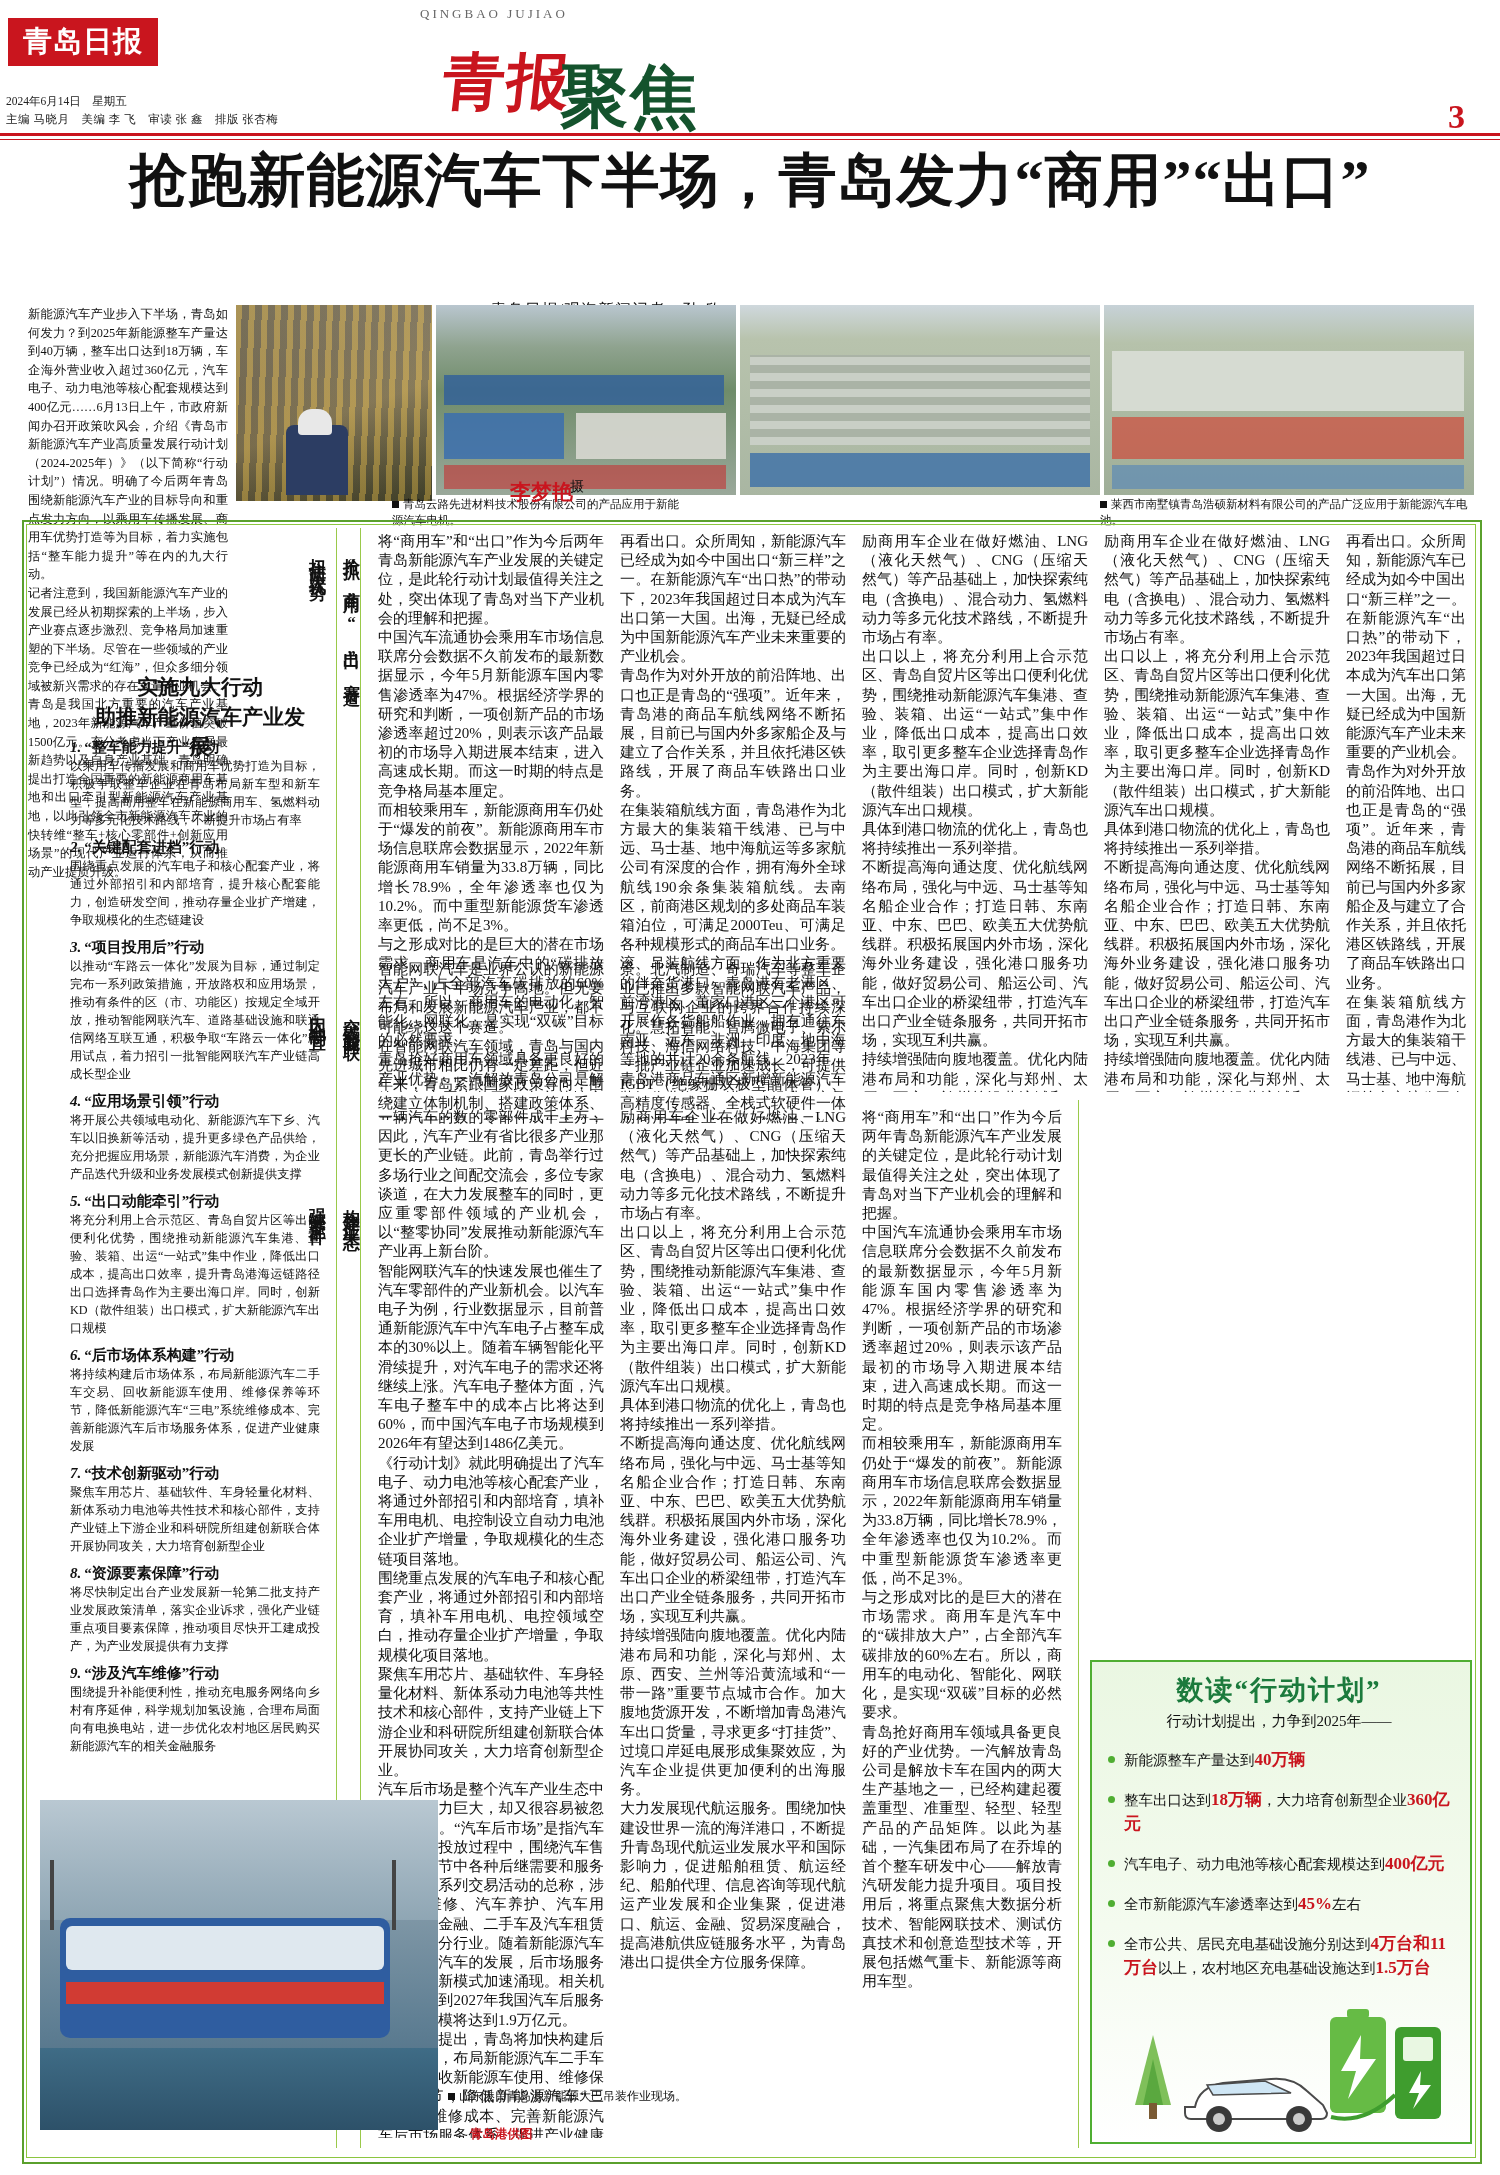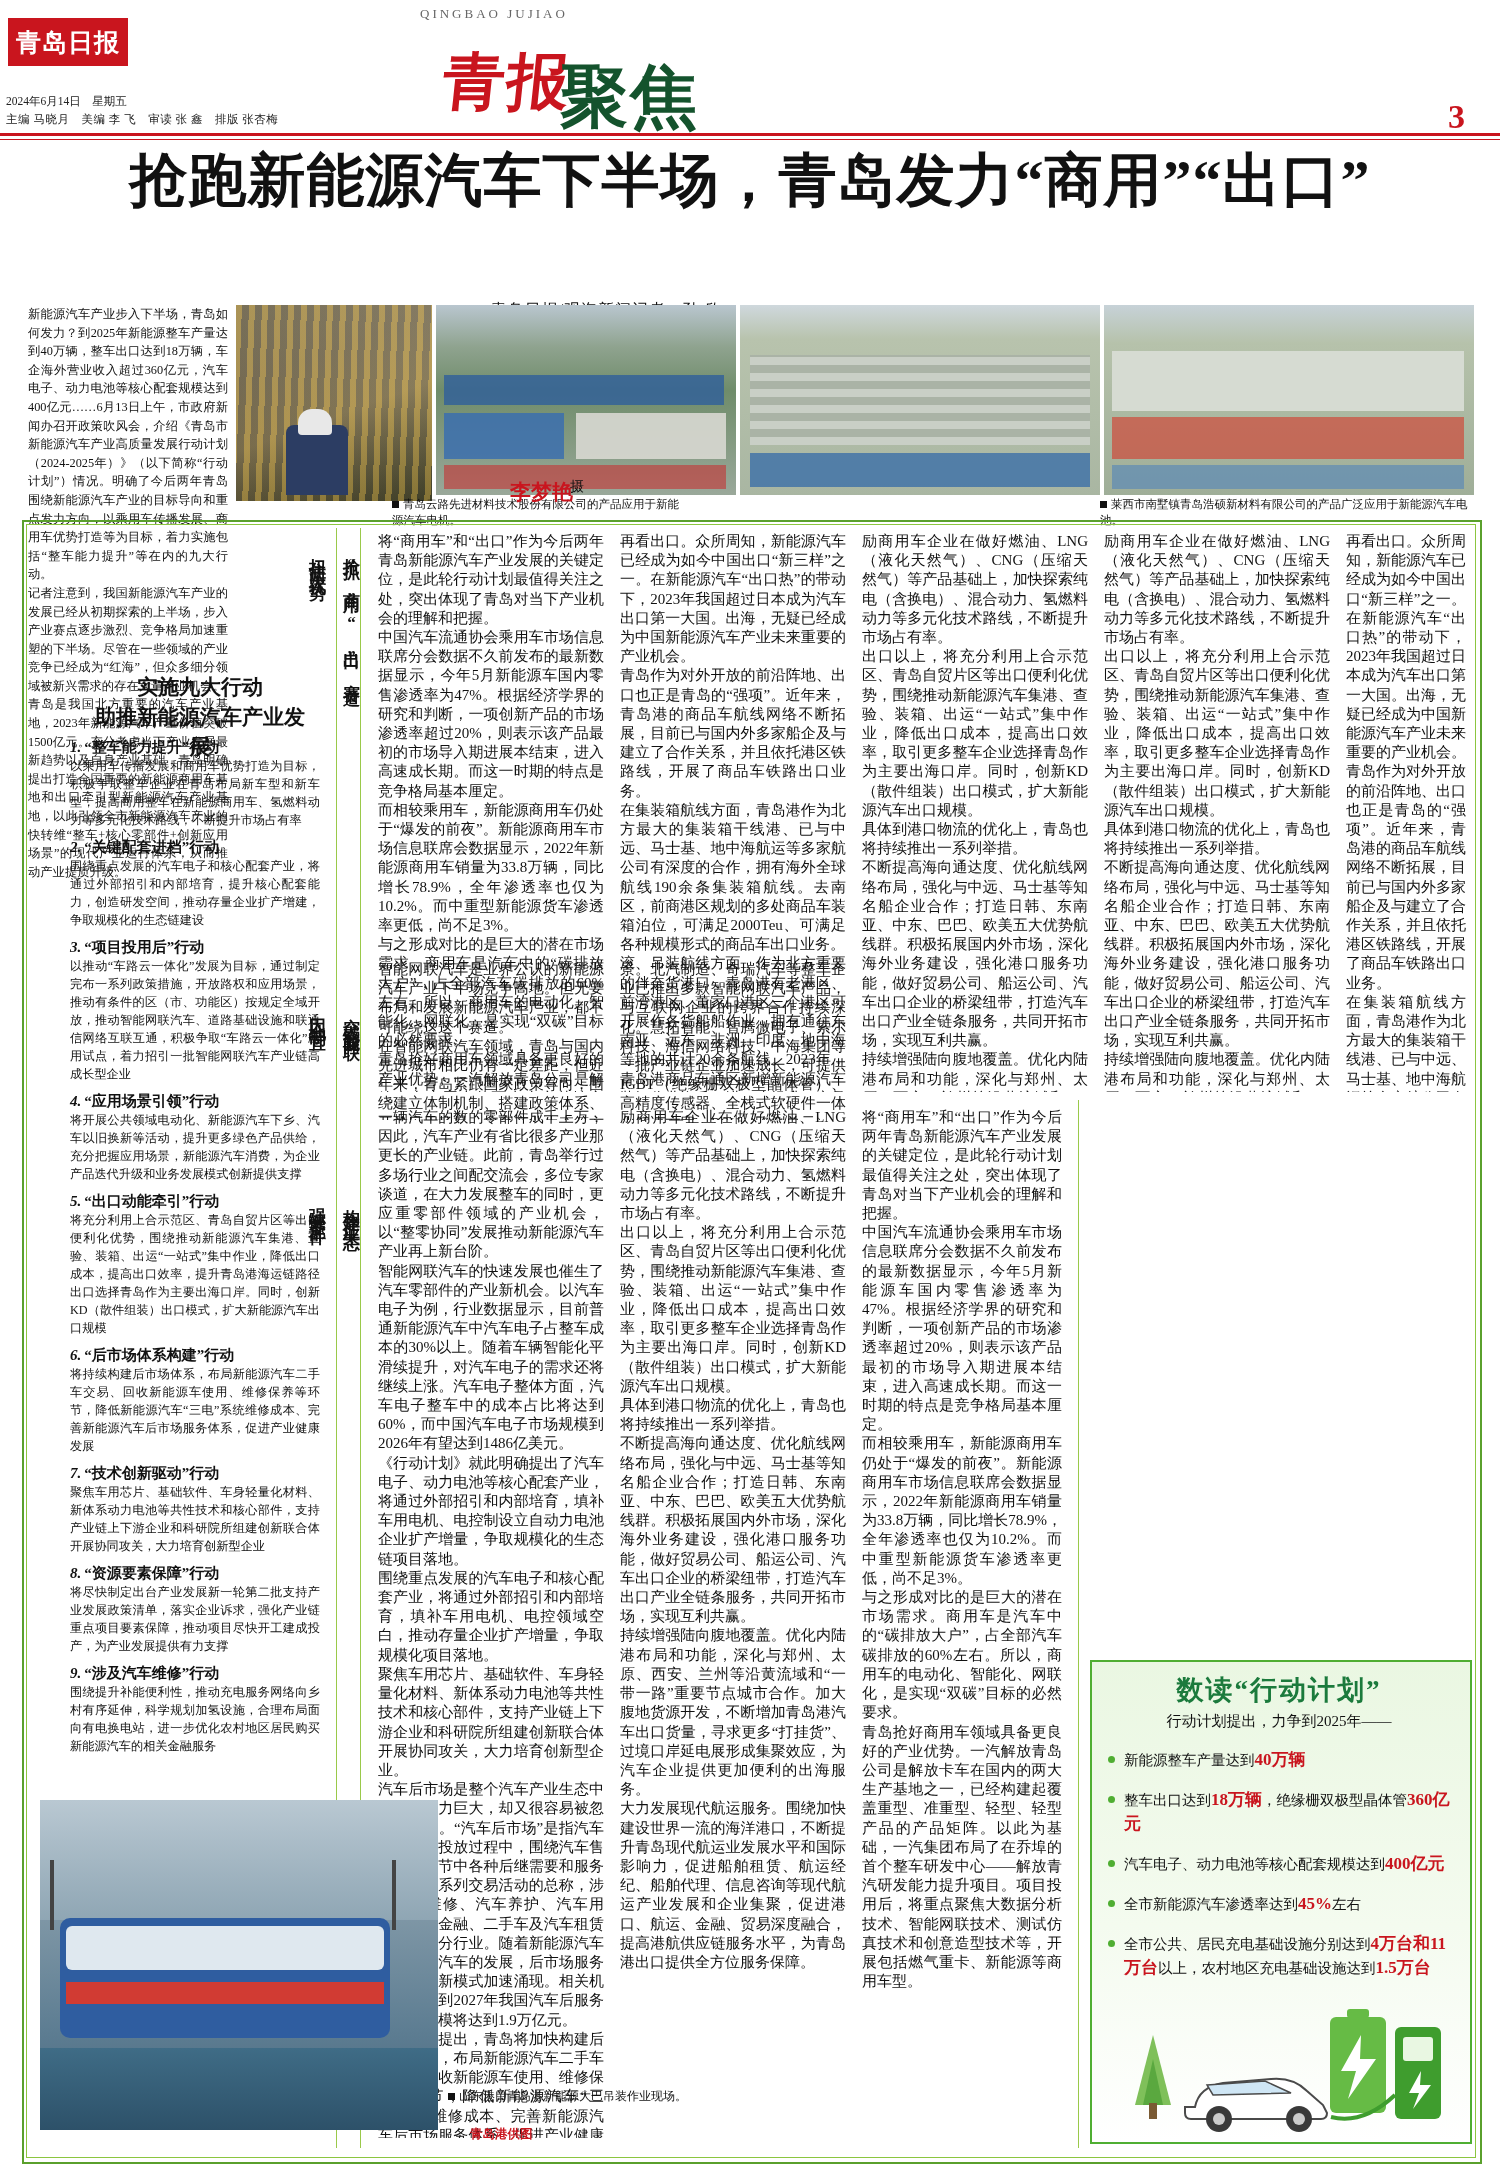--- a/index.html
+++ b/index.html
@@ -8,22 +8,22 @@
     background:#ffffff;
     font-family:"Liberation Serif", serif;
     color:#111;
     overflow:hidden;
     position:relative;
   }
   .page{position:relative;width:1500px;height:2175px;}
 
   
   .masthead{position:absolute;left:0;top:0;width:1500px;height:185px;}
-  .logo-box{position:absolute;left:8px;top:18px;width:120px;height:48px;background:#c9151e;color:#fff;
-    font-family:"Liberation Serif",serif;font-weight:bold;font-size:25px;letter-spacing:1px;
+  .logo-box{position:absolute;left:8px;top:18px;width:150px;height:48px;background:#c9151e;color:#fff;
+    font-family:"Liberation Serif",serif;font-weight:bold;font-size:29px;letter-spacing:1px;
     display:flex;align-items:center;justify-content:center;}
   .pubinfo{position:absolute;left:6px;top:92px;font-size:11.5px;color:#222;line-height:18px;}
   .pubinfo .line2{letter-spacing:0.5px;}
   .top-center{position:absolute;left:420px;top:6px;font-size:13px;letter-spacing:3px;color:#666;}
   .zhengbao{position:absolute;left:443px;top:40px;font-size:62px;font-weight:bold;color:#c9151e;
     letter-spacing:2px;font-family:"Liberation Serif",serif;transform:skewX(-6deg);}
   .jujiao{position:absolute;left:560px;top:52px;font-size:68px;font-weight:bold;color:#14532d;letter-spacing:2px;}
   .pagenum{position:absolute;left:1448px;top:98px;font-size:34px;font-weight:bold;color:#c9151e;}
   .mast-rule{position:absolute;left:0;top:133px;width:1500px;height:3px;background:#c9151e;}
   .mast-rule2{position:absolute;left:0;top:139px;width:1500px;height:1px;background:#c9151e;}
@@ -271,21 +271,21 @@
 青岛抢好商用车领域具备更良好的产业优势。一汽解放青岛公司是解放卡车在国内的两大生产基地之一，已经构建起覆盖重型、准重型、轻型、轻型产品的产品矩阵。以此为基础，一汽集团布局了在乔埠的首个整车研发中心——解放青汽研发能力提升项目。项目投用后，将重点聚焦大数据分析技术、智能网联技术、测试仿真技术和创意造型技术等，开展包括燃气重卡、新能源等商用车型。</div>
 
   <div class="databox"></div>
   <div class="db-title">数读“行动计划”</div>
   <div class="db-sub">行动计划提出，力争到2025年——</div>
   <div class="db-items">
     <div class="db-item">
       <span>新能源整车产量达到</span><b>40万辆</b><span></span>
     </div>
     <div class="db-item">
-      <span>整车出口达到</span><b>18万辆</b><span>，绝缘栅双极型晶体管</span><b>360亿元</b>
+      <span>整车出口达到</span><b>18万辆</b><span>，大力培育创新型企业</span><b>360亿元</b>
     </div>
     <div class="db-item">
       <span>汽车电子、动力电池等核心配套规模达到</span><b>400亿元</b>
     </div>
     <div class="db-item">
       <span>全市新能源汽车渗透率达到</span><b>45%</b><span>左右</span>
     </div>
     <div class="db-item">
       <span>全市公共、居民充电基础设施分别达到</span><b>4万台和11万台</b><span>以上，农村地区充电基础设施达到</span><b>1.5万台</b>
     </div>

